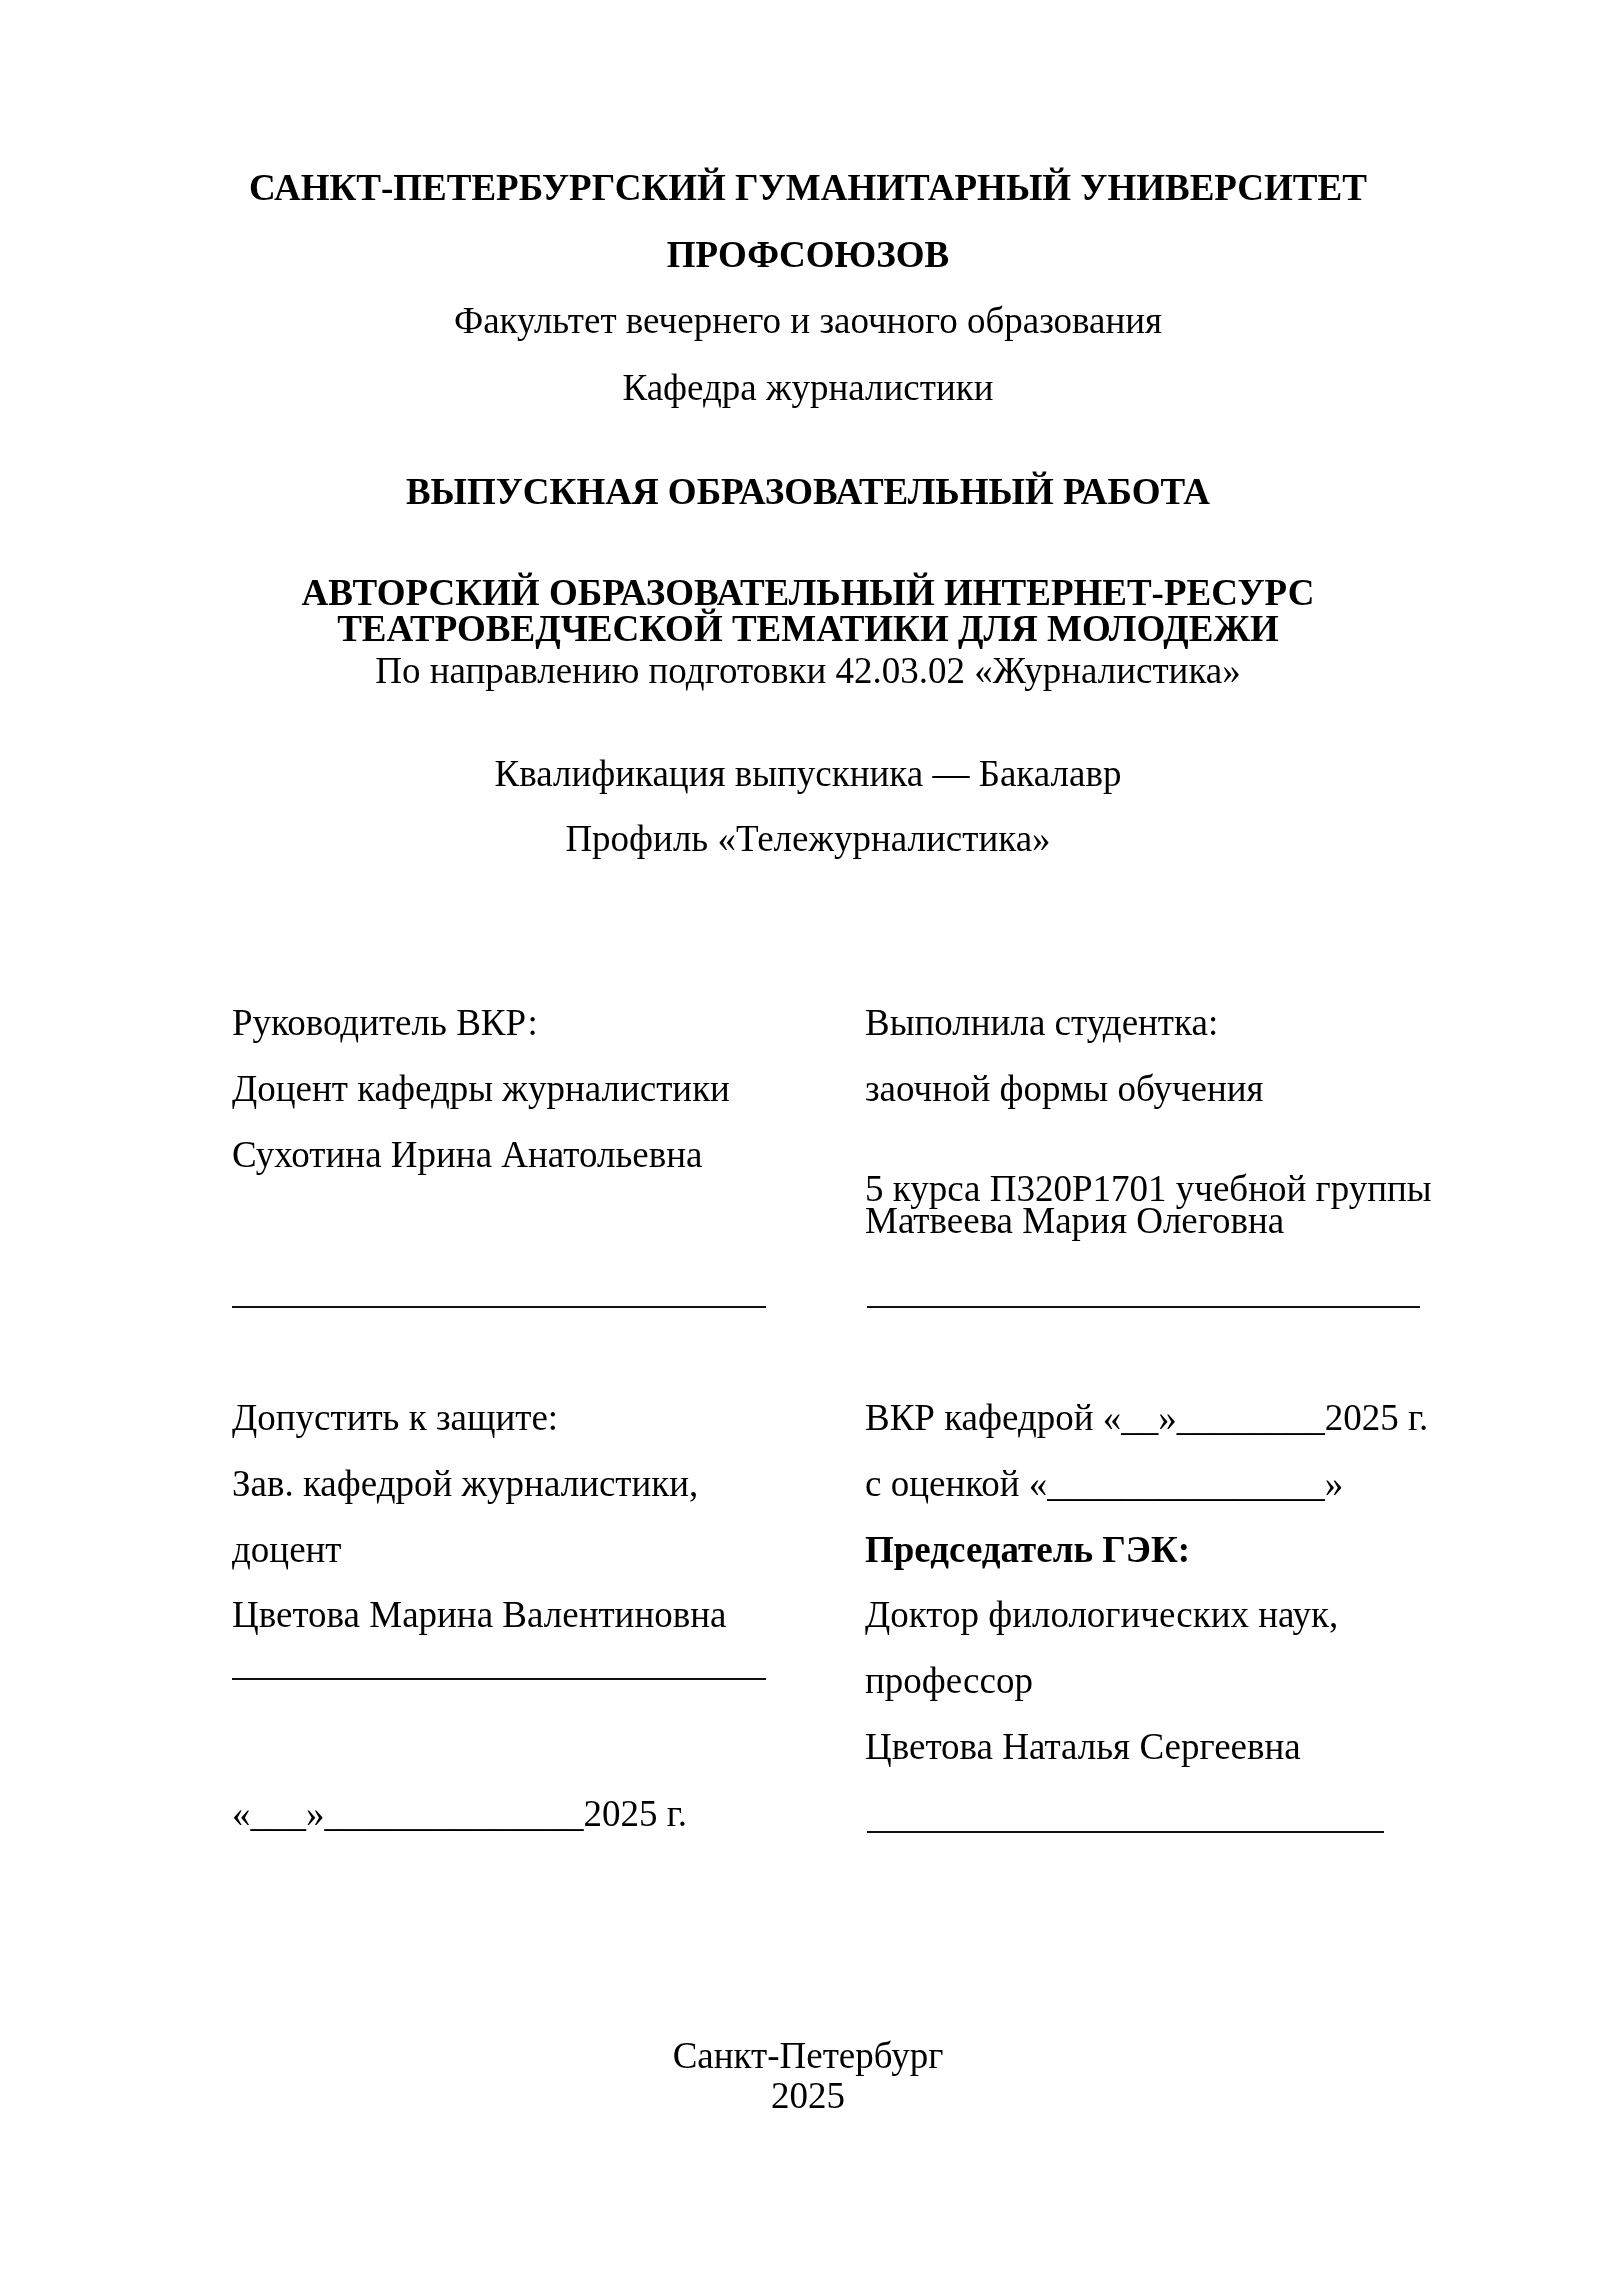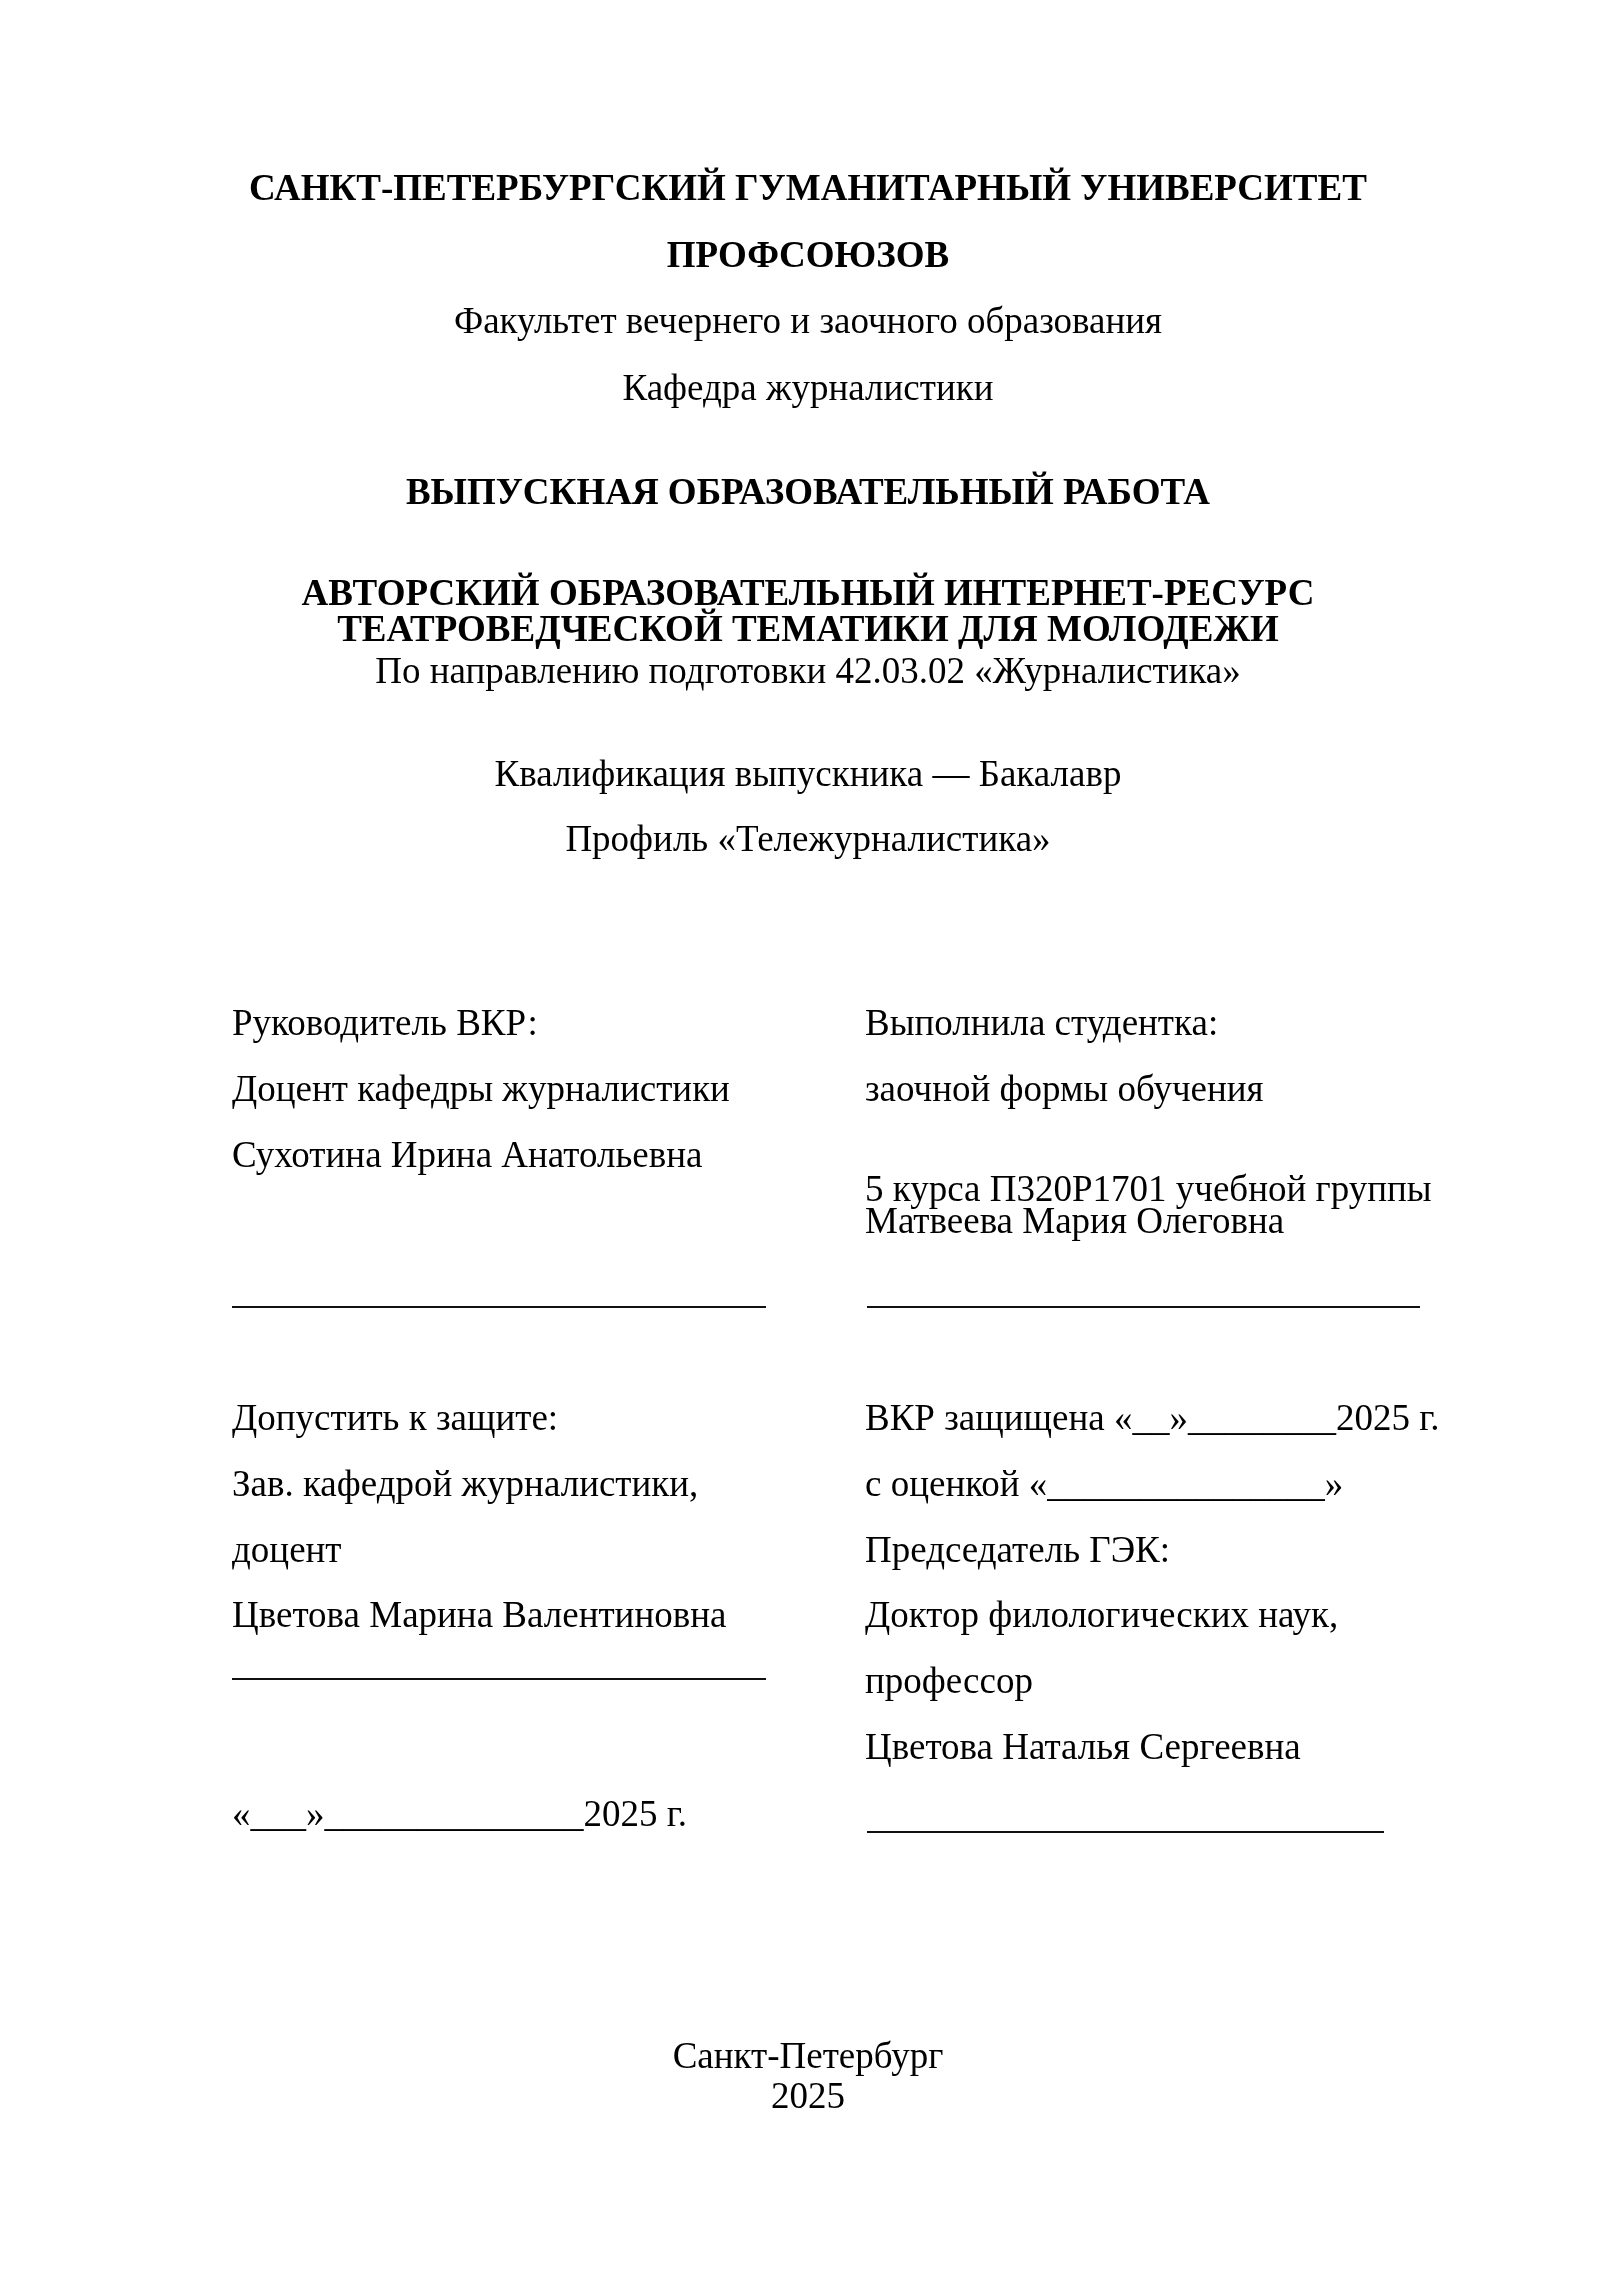--- a/index.html
+++ b/index.html
@@ -42,23 +42,23 @@
   <div class="line col-right" style="top:1199px;">Матвеева Мария Олеговна</div>
   <div class="sig" style="left:867px; width:553px; top:1306px;"></div>
 
   <div class="line col-left" style="top:1396px;">Допустить к защите:</div>
   <div class="line col-left" style="top:1462px;">Зав. кафедрой журналистики,</div>
   <div class="line col-left" style="top:1528px;">доцент</div>
   <div class="line col-left" style="top:1593px;">Цветова Марина Валентиновна</div>
   <div class="sig" style="left:232px; width:534px; top:1678px;"></div>
   <div class="line col-left" style="top:1792px;">«___»______________2025 г.</div>
 
-  <div class="line col-right" style="top:1396px;">ВКР защищена «__»________2025 г.</div>
+  <div class="line col-right" style="top:1396px;">ВКР кафедрой «__»________2025 г.</div>
   <div class="line col-right" style="top:1462px;">с оценкой «_______________»</div>
-  <div class="line col-right" style="top:1528px;">Председатель ГЭК:</div>
+  <div class="line col-right" style="top:1528px;font-weight:bold;">Председатель ГЭК:</div>
   <div class="line col-right" style="top:1593px;">Доктор филологических наук,</div>
   <div class="line col-right" style="top:1659px;">профессор</div>
   <div class="line col-right" style="top:1725px;">Цветова Наталья Сергеевна</div>
   <div class="sig" style="left:867px; width:517px; top:1831px;"></div>
 
   <div class="line center" style="top:2035px; line-height:41px;">Санкт-Петербург</div>
   <div class="line center" style="top:2075px; line-height:41px;">2025</div>
 
 </div>
 

